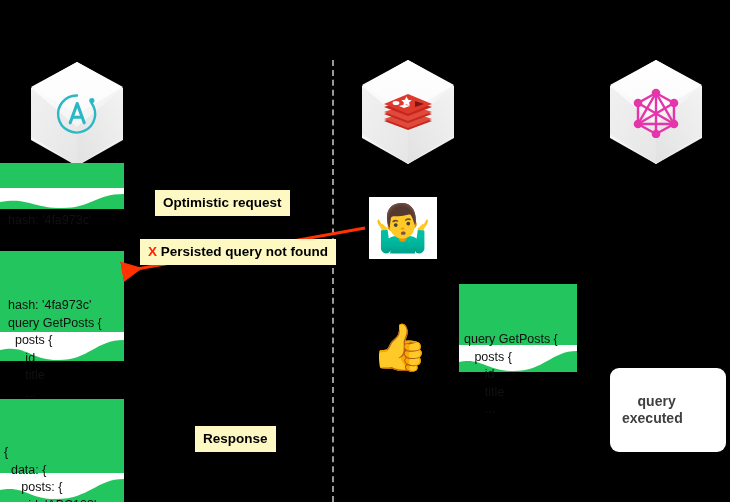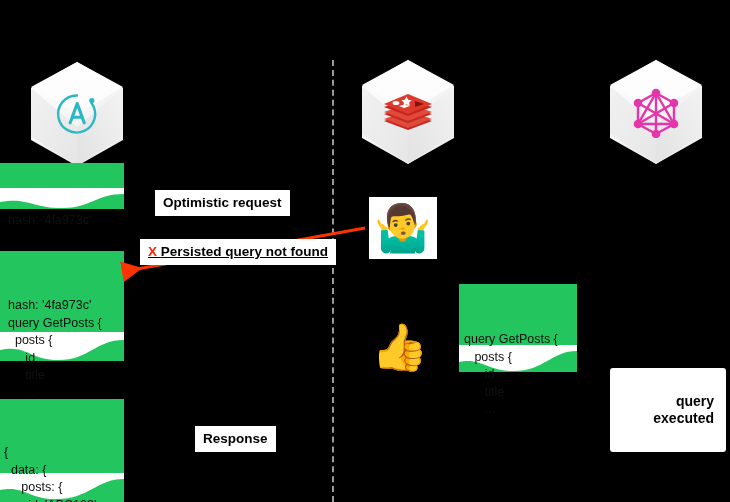--- a/index.html
+++ b/index.html
@@ -84,44 +84,44 @@
   }
   .doc .doctext {
     position: relative;
     z-index: 2;
     display: block;
   }
 
   
   .label {
     position: absolute;
-    background: #ffffff;
+    background: #fef9c3;
     color: #000000;
     font-weight: bold;
     font-size: 13.5px;
     line-height: 16px;
     padding: 5px 8px;
     white-space: nowrap;
     z-index: 6;
   }
   .label .xmark {
     color: #ff2200;
     font-weight: bold;
   }
 
   
   .pill {
     position: absolute;
     background: #ffffff;
-    border-radius: 3px;
-    color: #000000;
+    border-radius: 9px;
+    color: #404040;
     font-weight: bold;
     font-size: 14px;
     line-height: 17px;
-    text-align: right;
+    text-align: left;
     padding: 8px 12px;
     white-space: pre;
   }
 
   
   .emoji-tile {
     position: absolute;
     display: flex;
     align-items: center;
     justify-content: center;
@@ -257,21 +257,21 @@
         <path d="M7 0 L0 3.5 L7 7 Z" fill="#ff3300"></path>
       </marker>
     </defs>
     <line x1="365" y1="228" x2="126" y2="271" stroke="#ff3300" stroke-width="3" marker-end="url(#arrowhead)"></line>
   </svg>
 
   <div class="label" style="left:155px; top:190px;">
     <span>Optimistic request</span>
   </div>
 
-  <div class="label" style="left:140px; top:239px;text-decoration:underline;">
+  <div class="label" style="left:140px; top:239px;">
     <span class="xmark">X</span>
     <span>Persisted query not found</span>
   </div>
 
   <div class="label" style="left:195px; top:426px;">
     <span>Response</span>
   </div>
 
   <div class="pill" style="left:610px; top:368px; width:92px;">
     <span>query

